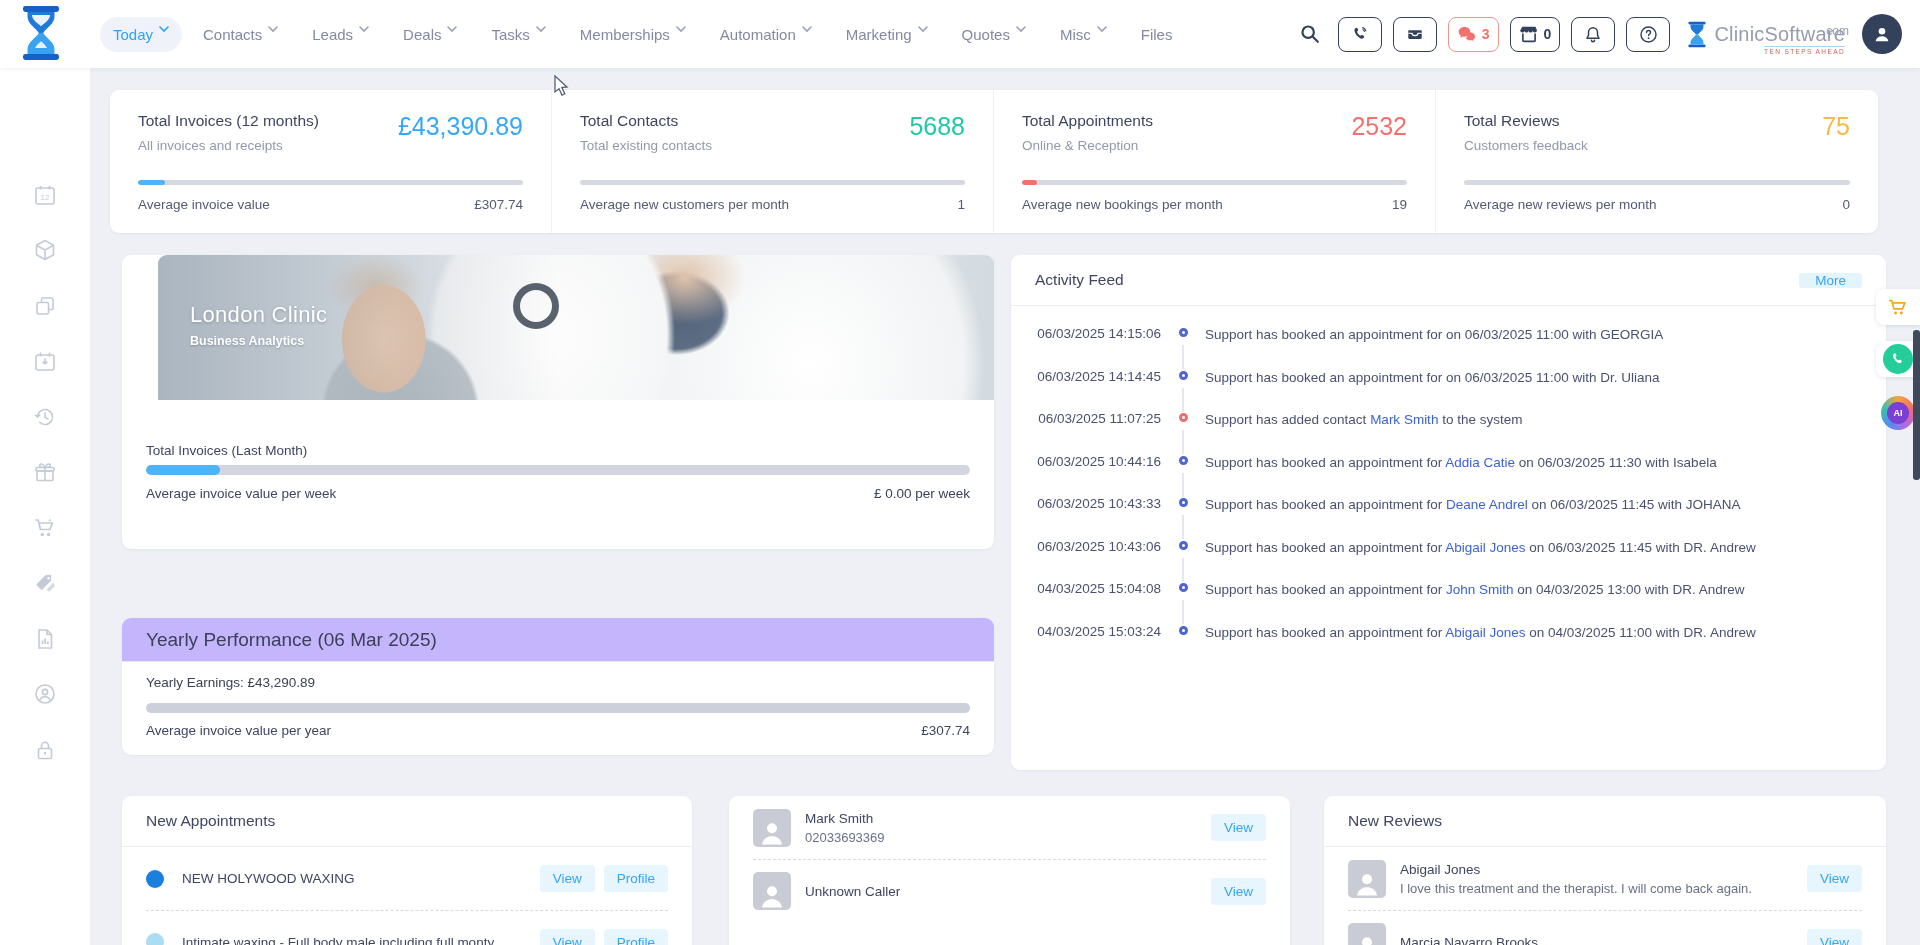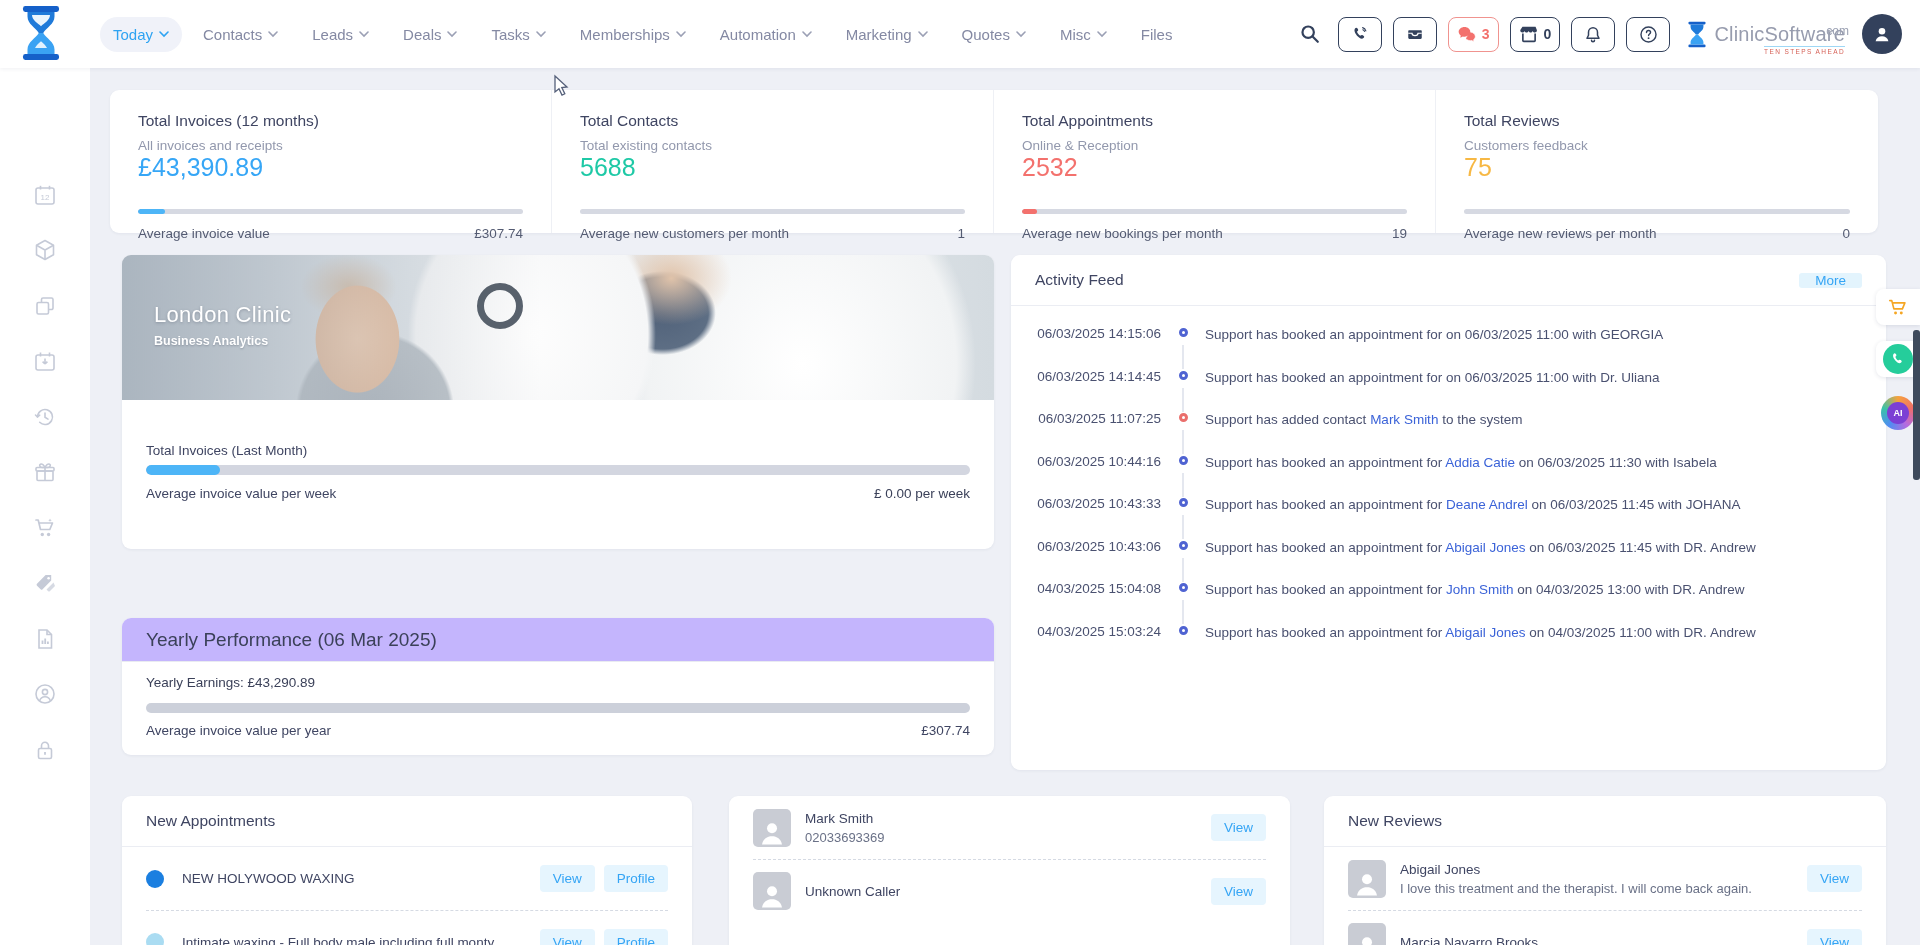--- a/index.html
+++ b/index.html
@@ -4,21 +4,21 @@
 <style>
   * { margin:0; padding:0; box-sizing:border-box; }
   html,body { width:1920px; height:945px; overflow:hidden;
     font-family:"Liberation Sans", sans-serif; background:#eef0f6; color:#3f4562; }
 
   
   .topbar { position:absolute; left:0; top:0; width:1920px; height:68px; background:#fff;
     box-shadow:0 1px 4px rgba(30,40,80,.07); z-index:20; display:flex; align-items:center; }
   .logo-main { position:absolute; left:20px; top:6px; }
   .nav { position:absolute; left:100px; top:0; height:68px; display:flex; align-items:center; gap:8px; }
-  .nav-item { display:flex; align-items:center; gap:6px; padding:9px 13px; border-radius:18px;
+  .nav-item { display:flex; align-items:flex-start; gap:6px; padding:9px 13px; border-radius:18px;
     font-size:15px; color:#8489a3; cursor:pointer; white-space:nowrap; }
   .nav-item.active { background:#f0f2f9; color:#2ea3f2; }
   .chev { width:10px; height:7px; }
   .hdr-right { position:absolute; right:18px; top:0; height:68px; display:flex; align-items:center; gap:11px; }
   .hbtn { height:35px; min-width:44px; border:1.7px solid #33415c; border-radius:8px;
     display:flex; align-items:center; justify-content:center; gap:5px; padding:0 8px;
     color:#33415c; background:#fff; cursor:pointer; }
   .hbtn.red { border-color:#f0938f; color:#f3716d; }
   .hbtn .badge { font-size:14px; font-weight:bold; }
   .searchwrap { width:34px; display:flex; justify-content:center; cursor:pointer; }
@@ -39,40 +39,40 @@
   
   .card { position:absolute; background:#fff; border-radius:9px; box-shadow:0 1px 3px rgba(40,50,90,.06); }
   .card-head { display:flex; align-items:center; justify-content:space-between;
     padding:16px 24px; border-bottom:1px solid #ebedf3; }
   .card-title { font-size:15.5px; color:#3f4562; }
 
   
   .stats { left:110px; top:90px; width:1768px; height:143px; display:flex; }
   .scard { width:442px; padding:22px 28px 0 28px; border-right:1px solid #eef0f5; }
   .scard:last-child { border-right:none; }
-  .scard-top { display:flex; justify-content:space-between;flex-direction:column; }
+  .scard-top { display:flex; justify-content:space-between; }
   .s-title { font-size:15.5px; }
   .s-sub { font-size:13.5px; color:#9298ad; margin-top:8px; }
   .s-val { font-size:25px; }
   .pbar { height:5px; border-radius:3px; background:#d6d9e2; overflow:hidden; margin-top:27px; }
   .pbar > div { height:100%; border-radius:3px; }
   .s-foot { display:flex; justify-content:space-between; font-size:13.5px; color:#545b72; margin-top:12px; }
 
   
   .clinic { left:122px; top:255px; width:872px; height:294px; }
   .banner { position:relative; height:145px; border-radius:9px 9px 0 0; overflow:hidden;
     background:
       radial-gradient(90px 115px at 27% 58%, #eecfb6 0%, #e6c3a8 46%, rgba(0,0,0,0) 47%),
       radial-gradient(80px 55px at 26% 22%, #d8c5b2 0%, rgba(0,0,0,0) 60%),
       radial-gradient(150px 150px at 29% 108%, #b3bac1 0%, #bdc4ca 50%, rgba(0,0,0,0) 53%),
       radial-gradient(200px 230px at 47% 55%, #fdfdfd 0%, #f5f6f7 58%, rgba(0,0,0,0) 62%),
       radial-gradient(110px 85px at 63% 16%, #e0c3aa 0%, rgba(0,0,0,0) 55%),
       radial-gradient(95px 75px at 62% 40%, #51627a 0%, #5d6e84 48%, rgba(0,0,0,0) 56%),
       radial-gradient(280px 320px at 78% 75%, #ffffff 0%, #f1f3f4 55%, rgba(0,0,0,0) 62%),
-      linear-gradient(90deg, #c4cdd5 0%, #dbe1e6 25%, #edf0f2 52%, #e1e6ea 75%, #d4dbe0 100%); }
+      linear-gradient(90deg, #c4cdd5 0%, #dbe1e6 25%, #edf0f2 52%, #e1e6ea 75%, #d4dbe0 100%); margin-left: 36px; }
   .banner::before { content:""; position:absolute; inset:0;
     background:linear-gradient(90deg, rgba(140,152,165,.45), rgba(140,152,165,0) 48%); }
   .steth { position:absolute; left:355px; top:28px; width:46px; height:46px; border:7px solid #3c4654;
     border-radius:50%; opacity:.85; }
   .banner-txt { position:absolute; left:32px; top:47px; color:#fff; }
   .banner-title { font-size:22px; letter-spacing:.3px; text-shadow:0 1px 3px rgba(60,70,90,.35); }
   .banner-sub { font-size:12.5px; font-weight:bold; margin-top:6px; text-shadow:0 1px 2px rgba(60,70,90,.35); }
   .clinic-body { padding:26px 24px 0 24px; }
   .big-amount { font-size:27px; font-weight:bold; color:#3b4159; }
   .inv-label { font-size:13.5px; margin-top:17px; }

